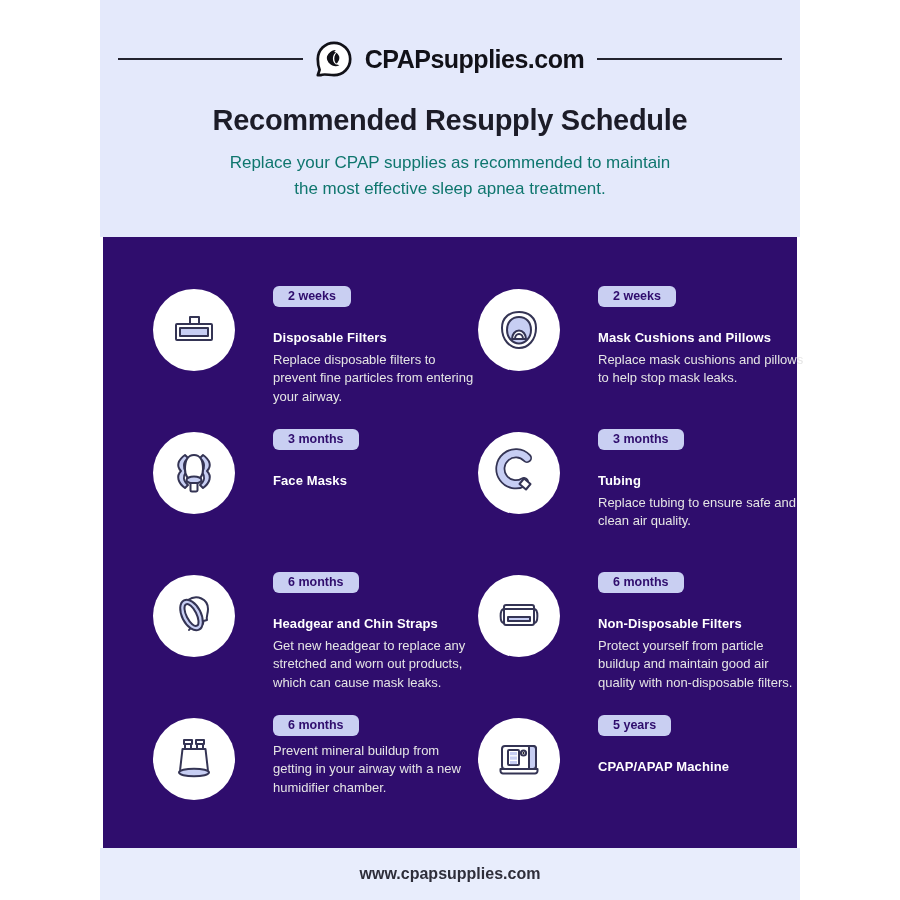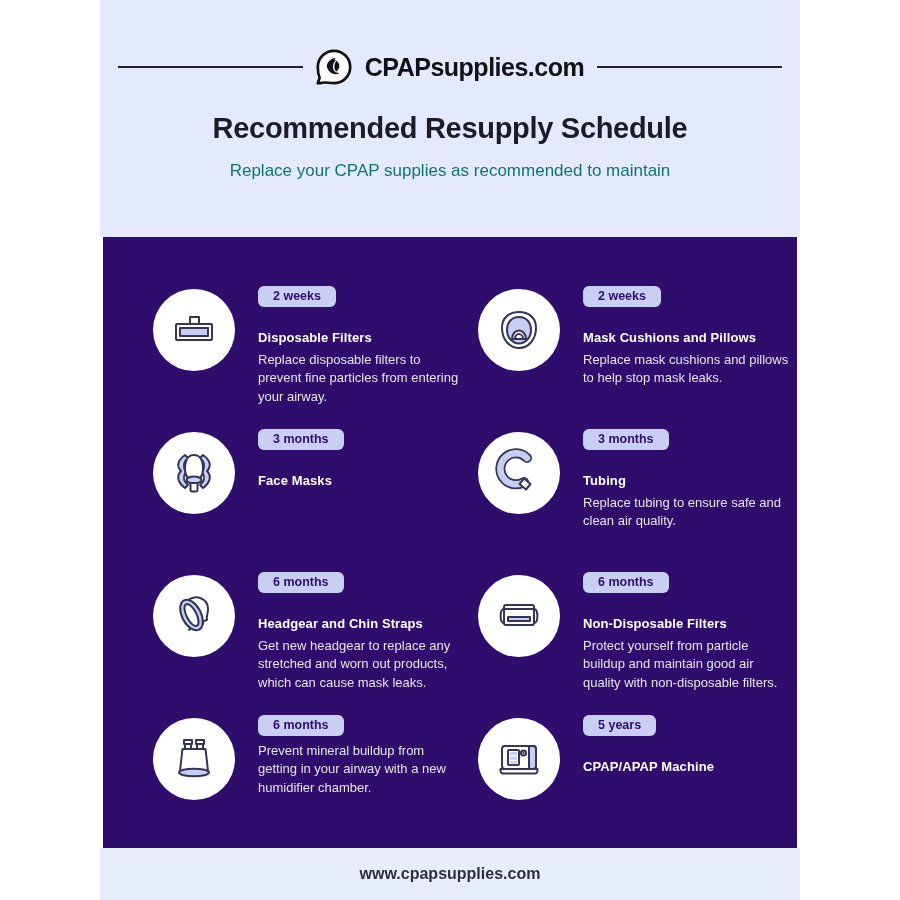--- a/index.html
+++ b/index.html
@@ -7,21 +7,21 @@
   body { font-family: "Liberation Sans", sans-serif; }
 
   .page { width: 700px; height: 900px; margin: 0 auto; position: relative; }
 
   
   .header {
     height: 237px; background: #e4e9fb; padding-top: 40px; text-align: center;
   }
   .logo-row {
     display: flex; align-items: center; justify-content: center; gap: 13px;
-    height: 38px; padding: 0 18px; margin-top: 8px;
+    height: 38px; padding: 0 18px;
   }
   .logo-row .rule { flex: 1; height: 2px; background: #23232f; }
   .logo-mark { width: 36px; height: 36px; flex: 0 0 auto; }
   .logo-text {
     font-size: 25px; font-weight: bold; color: #111118; letter-spacing: -0.5px;
     white-space: nowrap;
   }
   .title {
     margin-top: 26px; font-size: 29px; font-weight: bold; color: #1c1c28;
     letter-spacing: -0.3px;
@@ -31,21 +31,21 @@
   }
 
   
   .main {
     height: 611px; margin: 0 3px; background: #2f0d6d;
     padding: 47px 10px 0 50px;
   }
   .grid {
     display: grid; grid-template-columns: 325px 1fr; grid-auto-rows: 143px;
   }
-  .card { display: flex; gap: 23px; align-items: flex-start; }
+  .card { display: flex; gap: 38px; align-items: flex-start; }
   .icon-circle {
     width: 82px; height: 82px; border-radius: 50%; background: #ffffff;
     flex: 0 0 auto; display: flex; align-items: center; justify-content: center;
     margin-top: 5px;
   }
   .card-body { padding-top: 2px; }
   .badge {
     display: inline-block; background: #c9cff2; color: #2f0d6d;
     font-size: 12.5px; font-weight: bold; line-height: 1;
     padding: 4px 15px 4px; border-radius: 6px;
@@ -85,20 +85,21 @@
         <path class="fd" d="M22,10 a9,9 0 1 0 4,17 a10,10 0 0 1 -4,-17 z"></path>
         <circle class="fd" cx="19" cy="19" r="7"></circle>
         <path class="fw" d="M24,12 a8,8 0 0 0 0,15 a9.5,9.5 0 0 1 0,-15 z"></path>
       </svg>
       <div class="logo-text">CPAPsupplies.com</div>
       <div class="rule"></div>
     </div>
     <div class="title">Recommended Resupply Schedule</div>
     <div class="subtitle">
       <span style="display:block">Replace your CPAP supplies as recommended to maintain</span>
+      <span style="display:block">the most effective sleep apnea treatment.</span>
     </div>
   </div>
 
   <div class="main">
     <div class="grid">
 
       <div class="card">
         <div class="icon-circle">
           <svg width="52" height="52" viewBox="0 0 52 52">
             <path class="fw ln" d="M22,13 h9 v7 h-9 z"></path>

